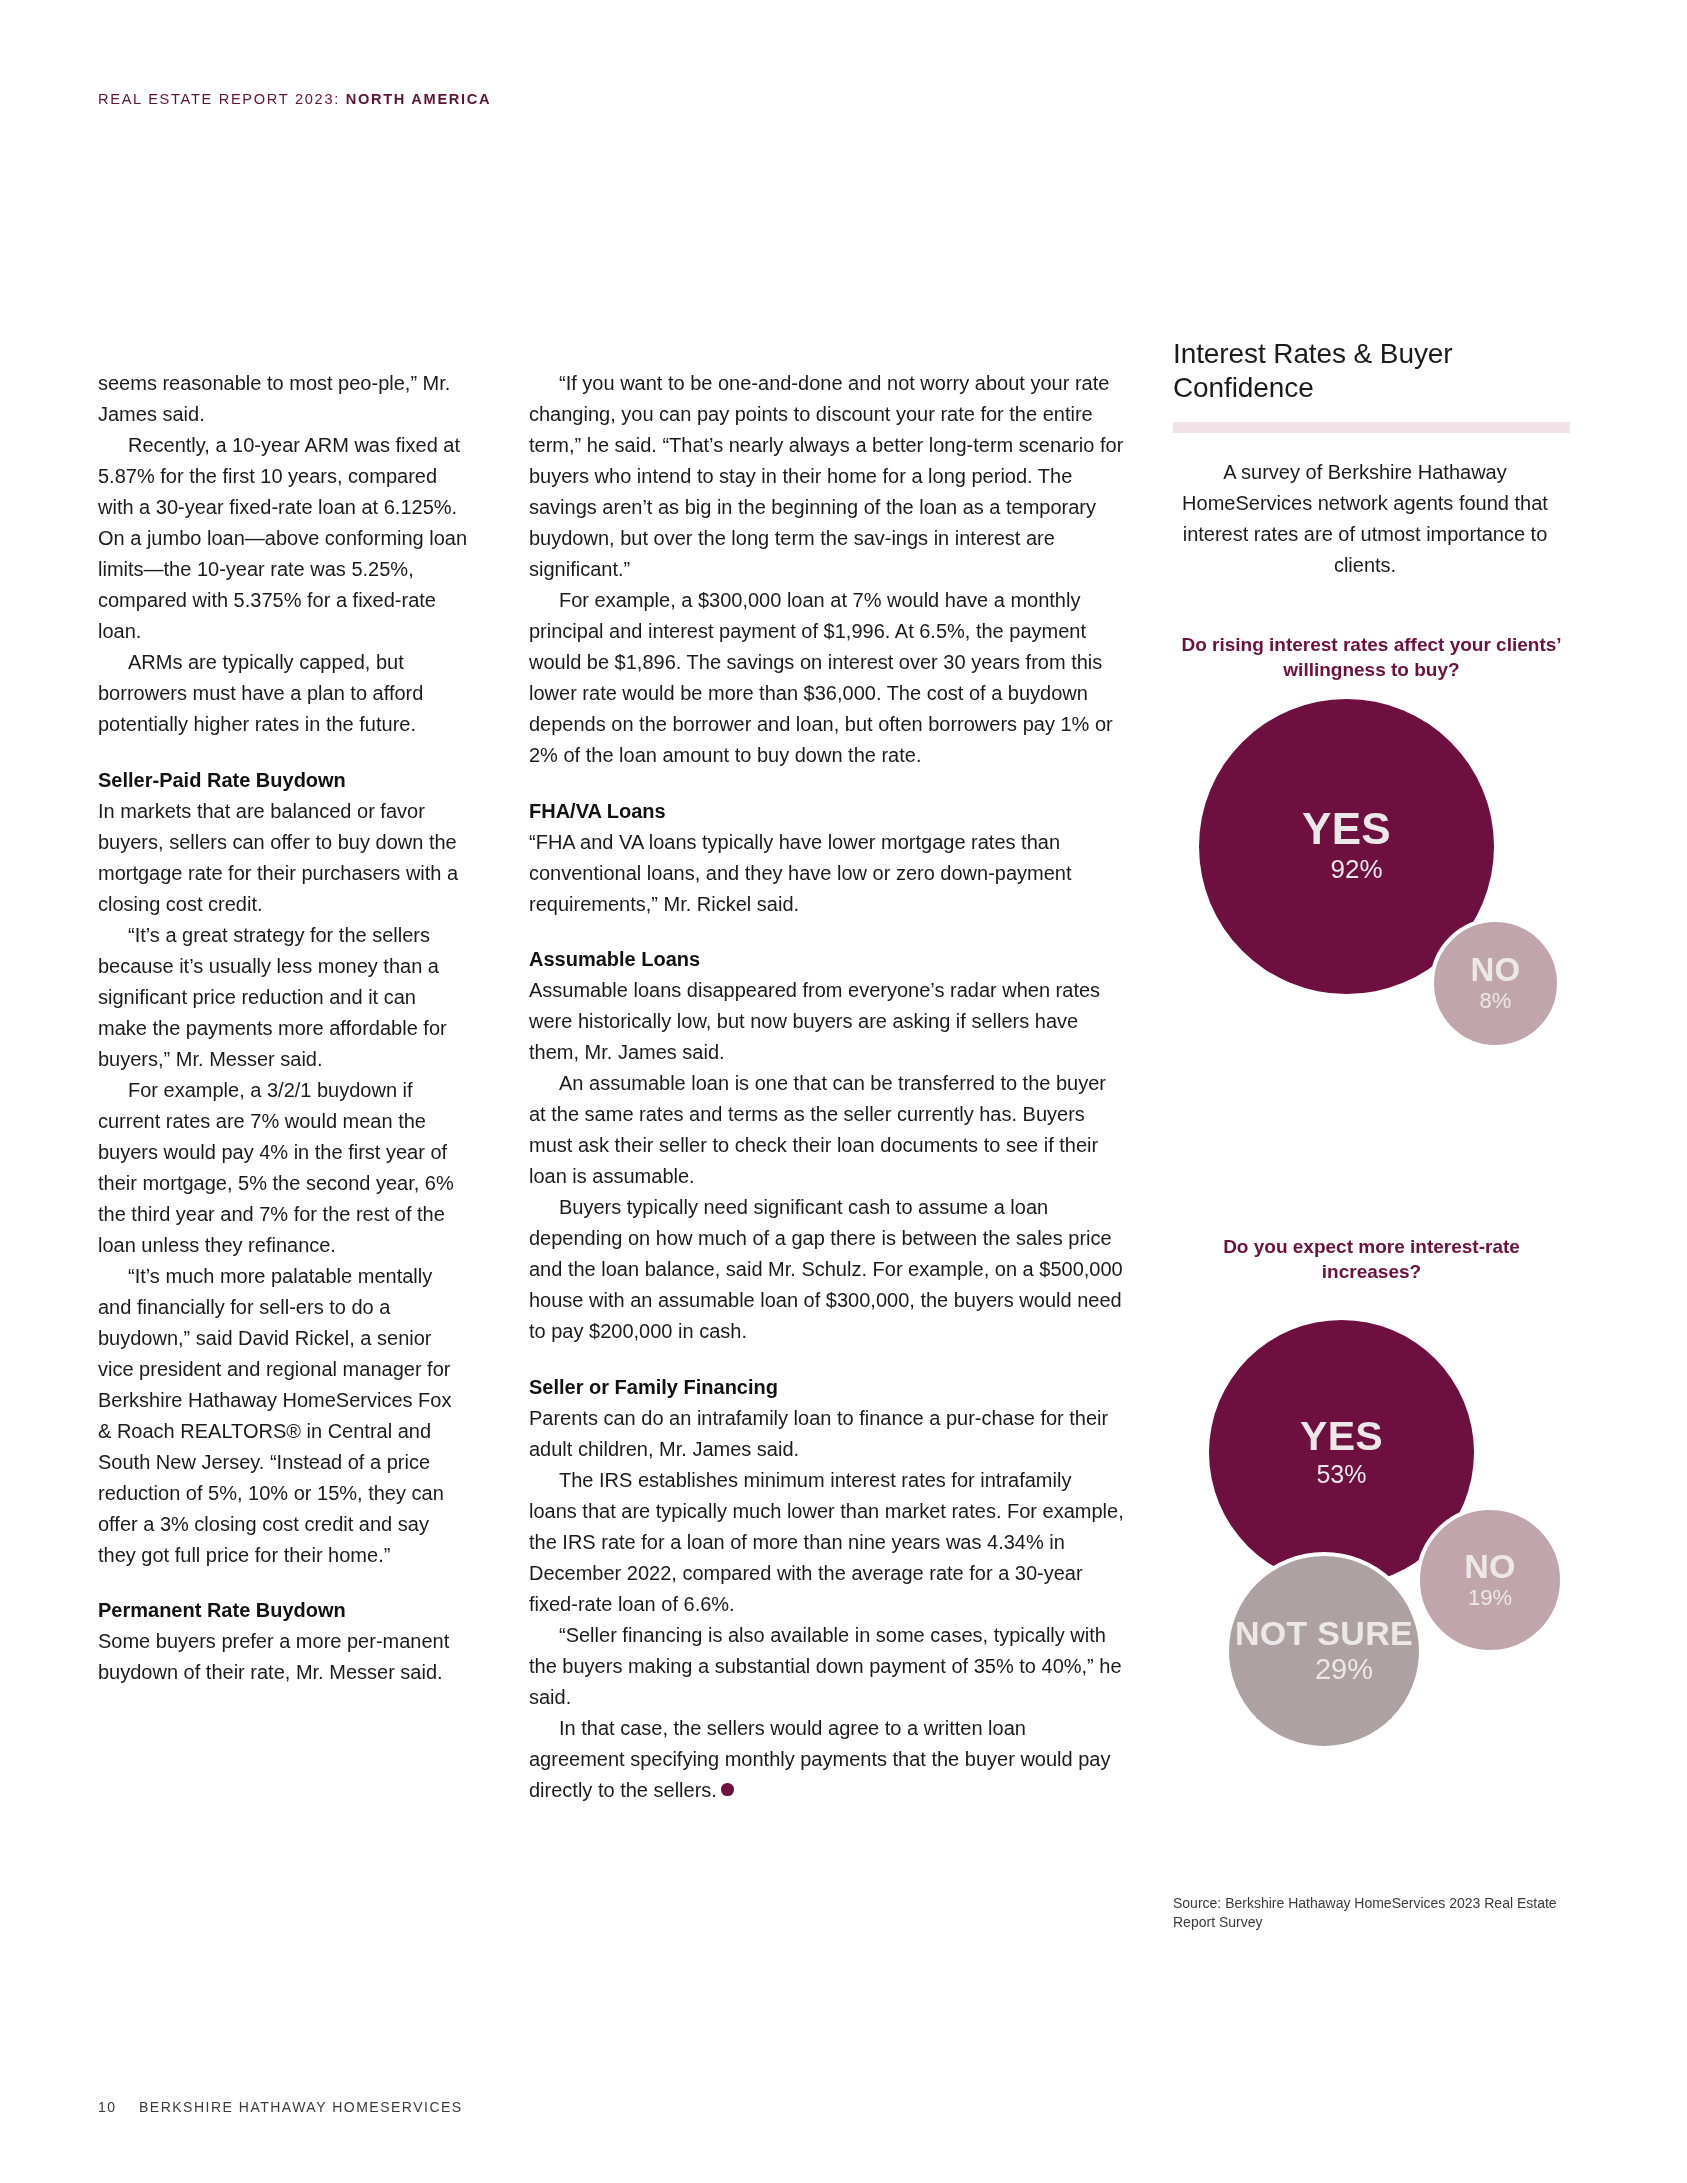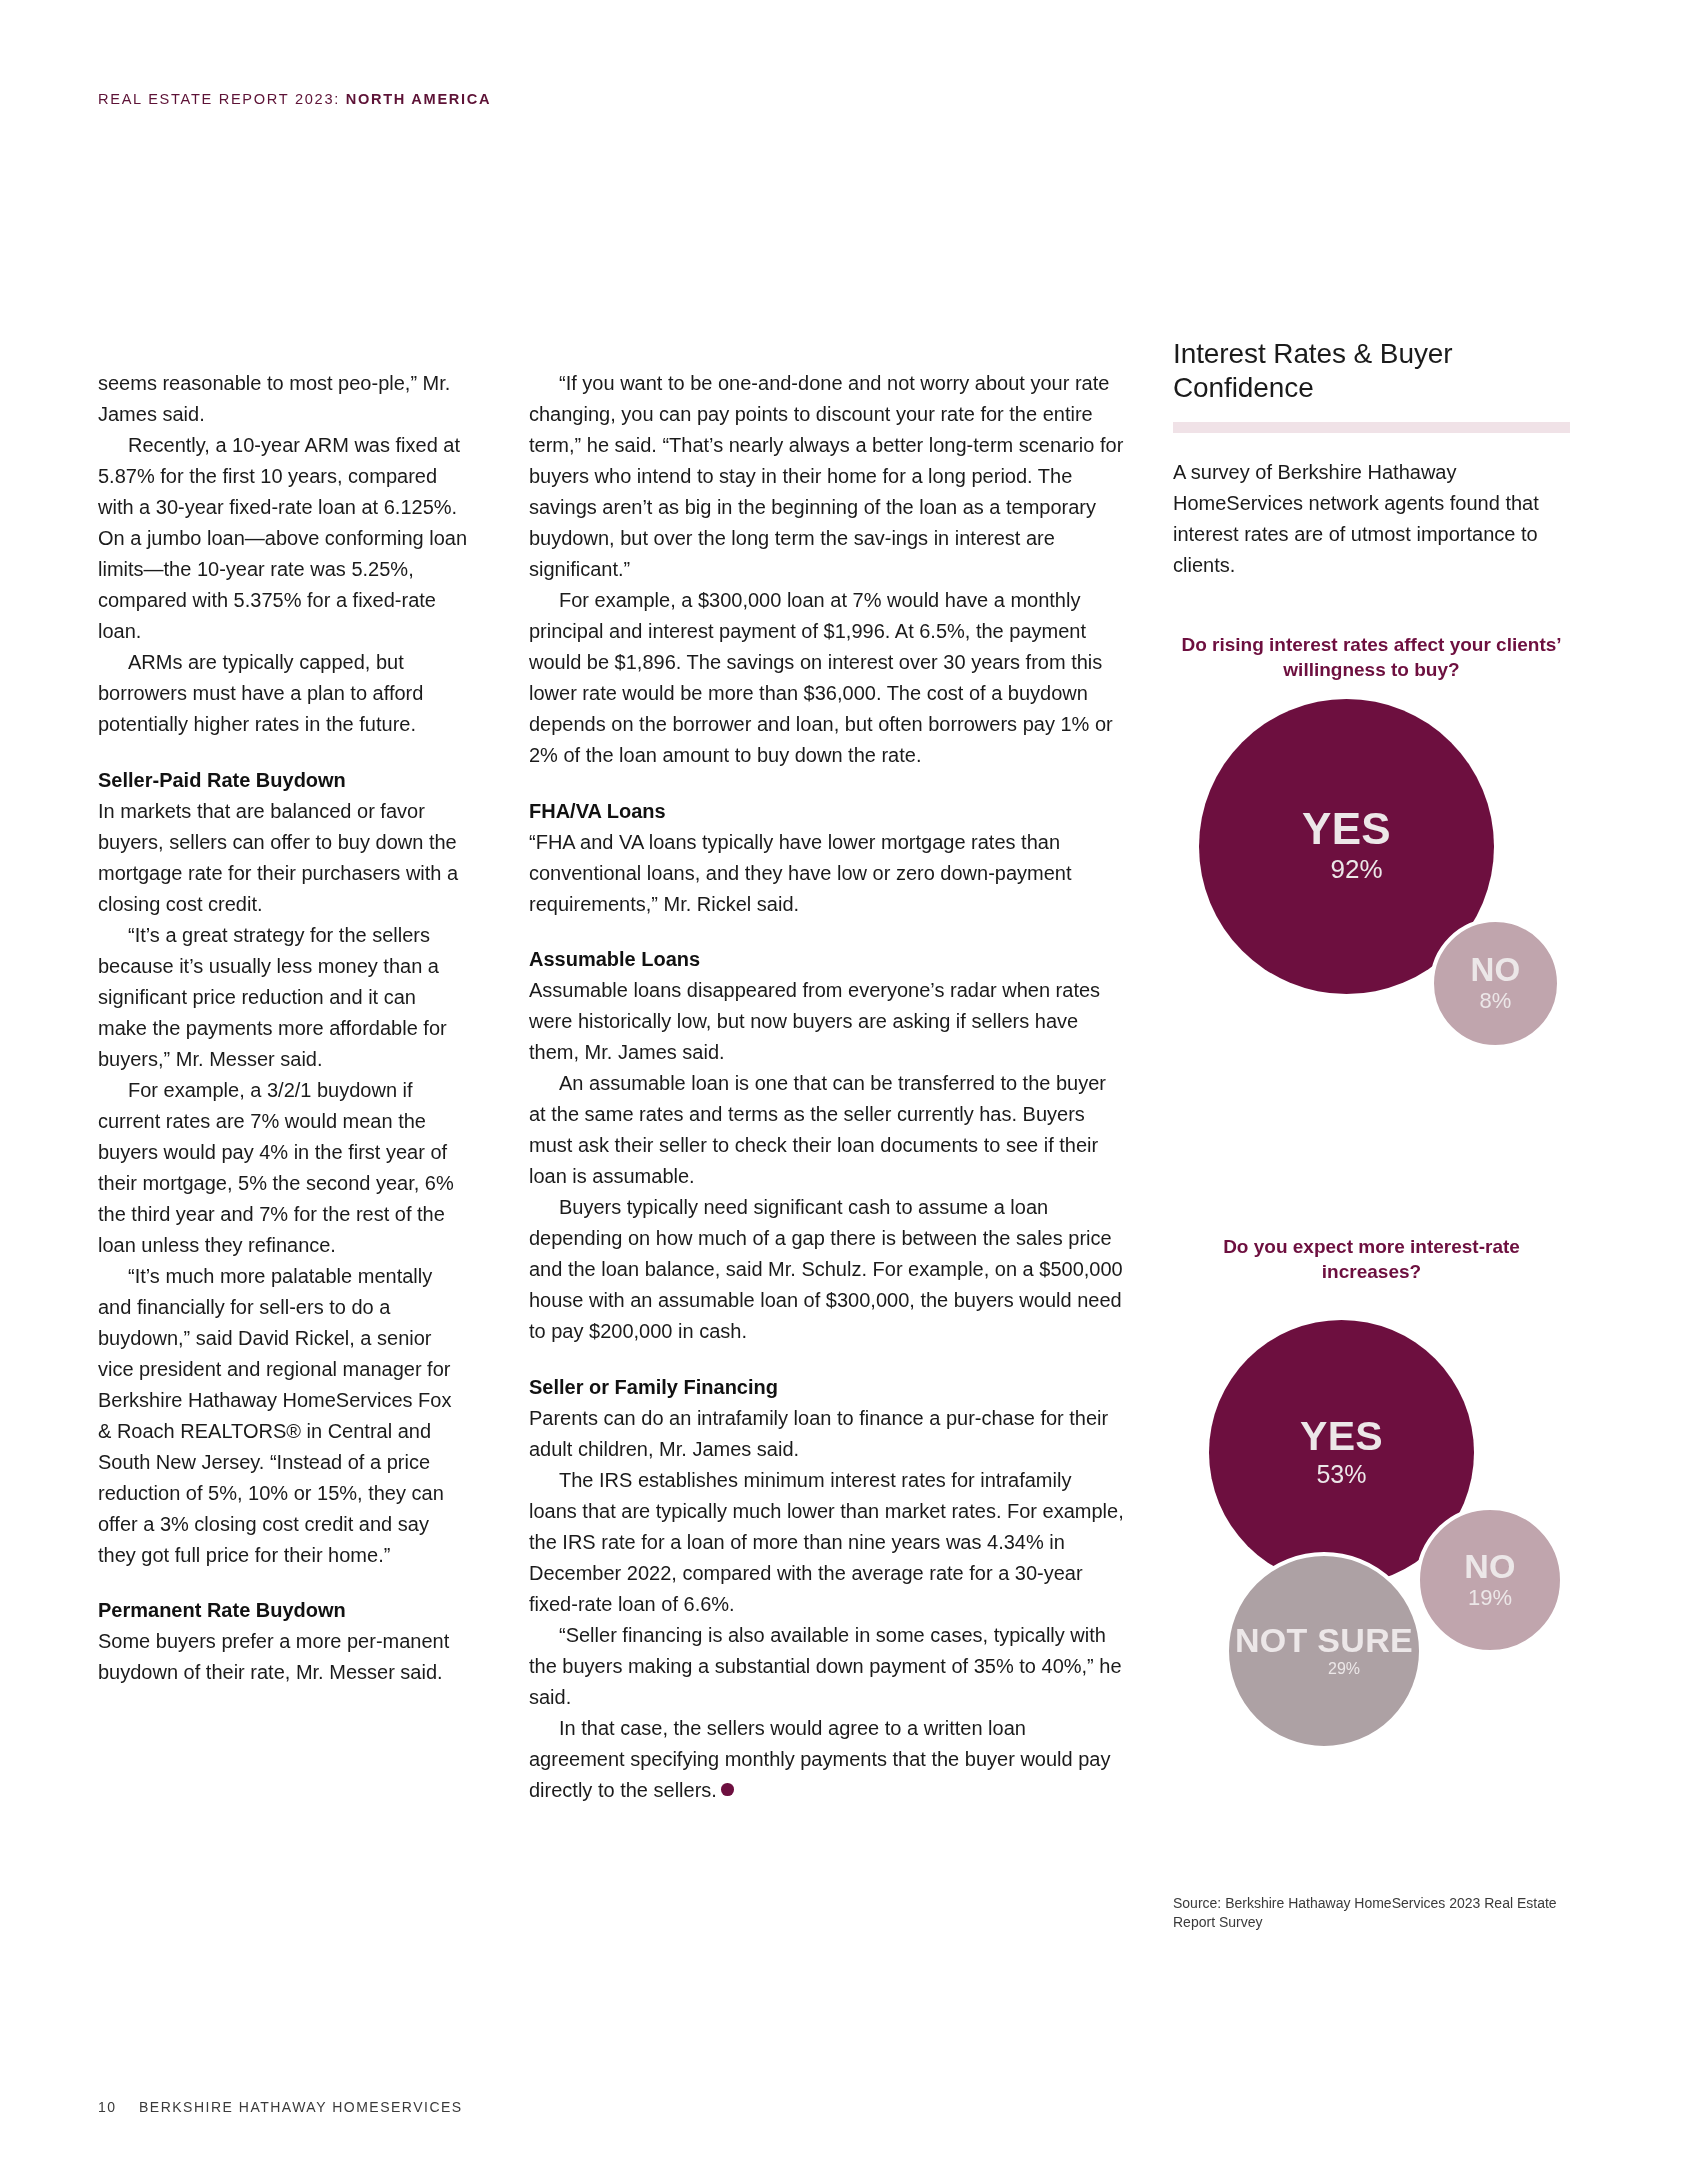--- a/index.html
+++ b/index.html
@@ -86,20 +86,21 @@
     width: 397px;
     height: 10.6px;
     background: #f0e2e7;
   }
   .side-intro {
     margin-top: 24px;
     font-size: 20px;
     line-height: 31px;
     color: #1b1b1b;
     width: 384px;
+    text-align: center;
   }
 
   
   .info-block { position: absolute; left: 1173px; width: 397px; }
   .info-block-1 { top: 632px; }
   .info-block-2 { top: 1234px; }
 
   .q-text {
     text-align: center;
     font-size: 19px;
@@ -169,21 +170,21 @@
   }
   .b2-no .b-label { font-size: 34px; }
   .b2-no .b-value { font-size: 22px; margin-top: 1.3px; }
 
   .b2-notsure {
     left: 52px; top: 268px; width: 198px; height: 198px;
     background: #ada1a4;
     border: 4.6px solid #ffffff;
   }
   .b2-notsure .b-label { font-size: 34px; }
-  .b2-notsure .b-value { font-size: 16px; margin-top: 2.6px; margin-left: 40px; }
+  .b2-notsure .b-value { font-size: 29px; margin-top: 2.6px; margin-left: 40px; }
 
   .source {
     position: absolute;
     left: 1173px;
     top: 1880px;
     width: 397px;
     font-size: 14px;
     line-height: 19px;
     color: #3a3a3a;
   }

